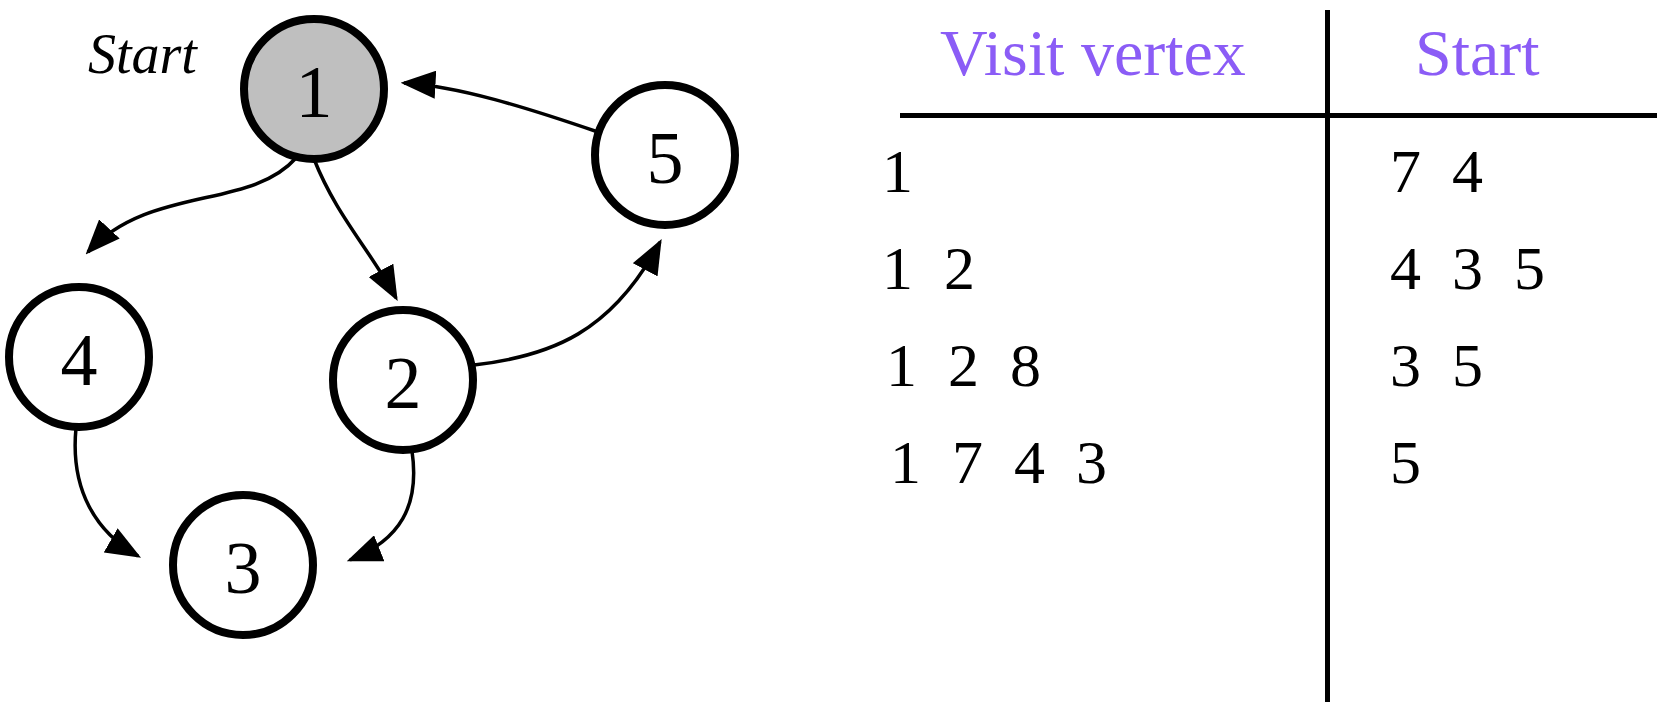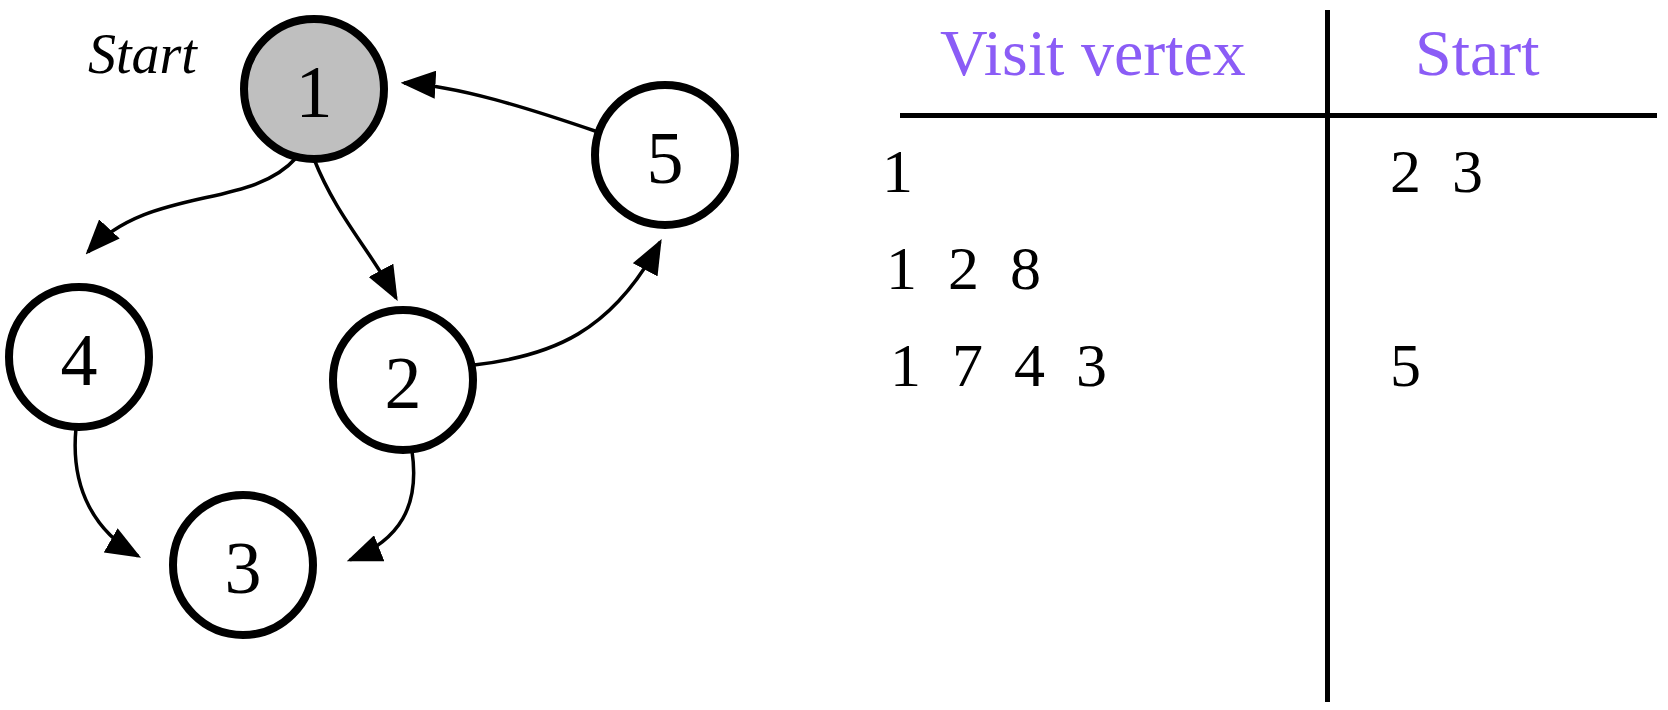--- a/index.html
+++ b/index.html
@@ -178,26 +178,31 @@
       <div class="col-head queue">Start</div>
     </div>
 
     <div class="h-rule"></div>
     <div class="v-rule"></div>
 
     <div class="tbl-body">
 
       <div class="tbl-row">
         <div class="cell visit" style="left:48px">1</div>
-        <div class="cell queue">2  3</div>
-      </div>
-
+        <div class="cell queue">7  4</div>
+      </div>
+
+      <div class="tbl-row">
+        <div class="cell visit" style="left:48px">1  2</div>
+        <div class="cell queue">4  3  5</div>
+      </div>
 
       <div class="tbl-row">
         <div class="cell visit" style="left:52px">1  2  8</div>
+        <div class="cell queue">3  5</div>
       </div>
 
       <div class="tbl-row">
         <div class="cell visit" style="left:56px">1  7  4  3</div>
         <div class="cell queue">5</div>
       </div>
 
 
     </div>
   </div>

